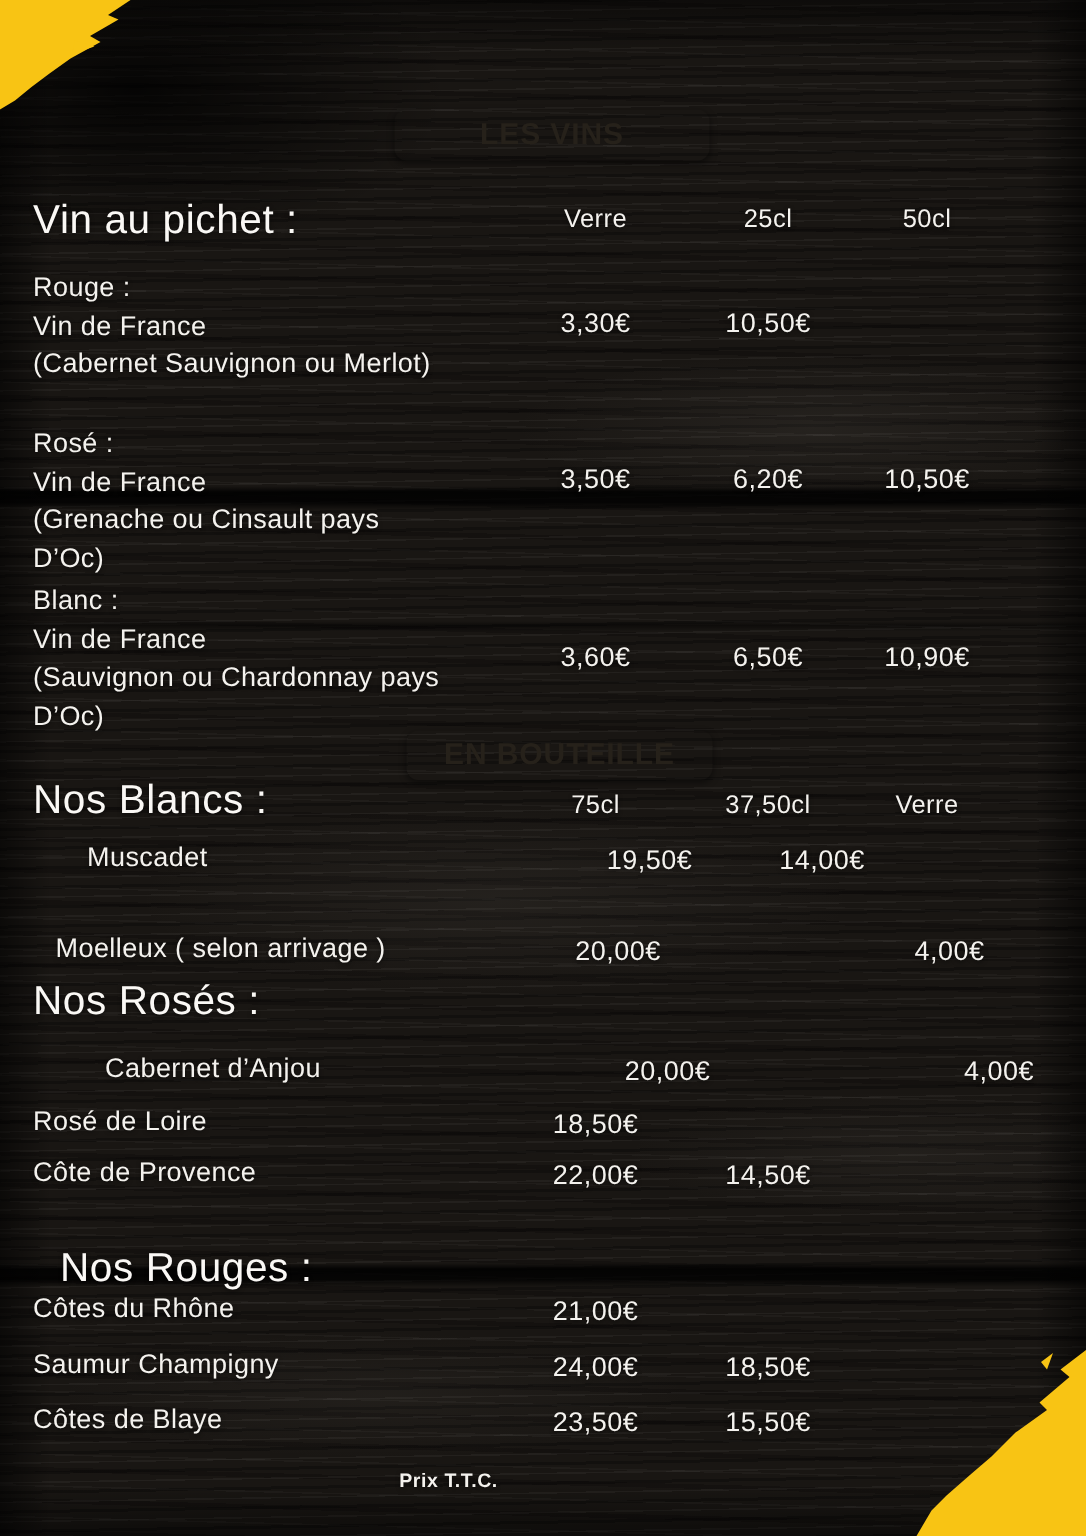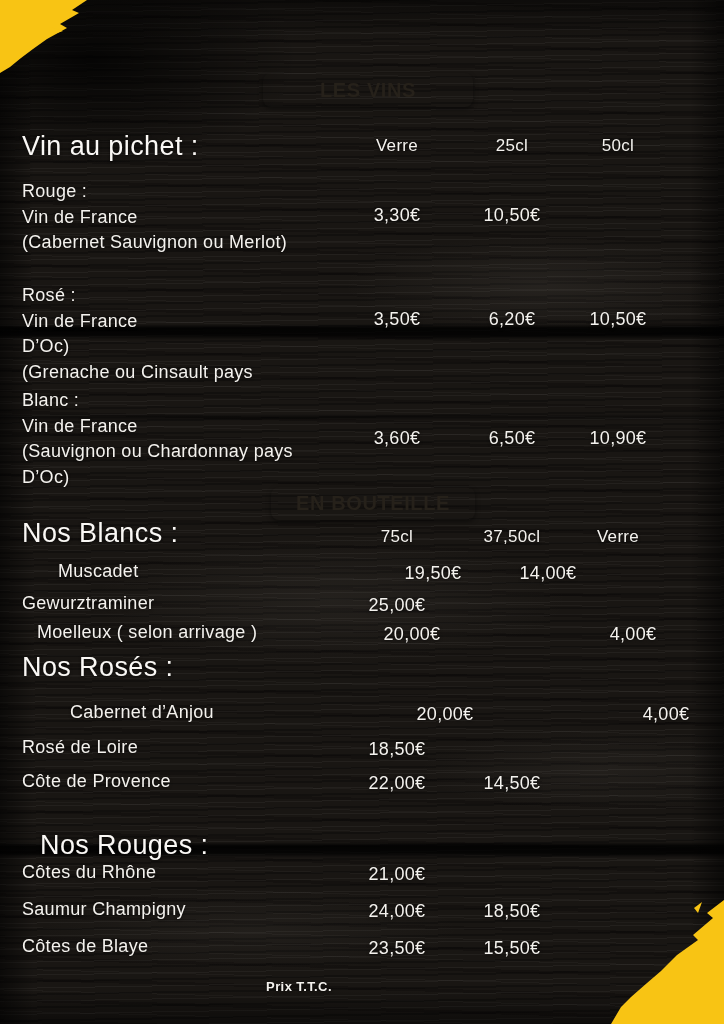--- a/index.html
+++ b/index.html
@@ -105,22 +105,22 @@
       <div>(Cabernet Sauvignon ou Merlot)</div>
     </div>
     <div class="cell c price pt26">3,30€</div>
     <div class="cell c price pt26">10,50€</div>
   </div>
 
   <div class="row" style="top:283px;">
     <div class="cell label">
       <div>Rosé :</div>
       <div>Vin de France</div>
+      <div>(Grenache ou Cinsault pays</div>
       <div>D’Oc)</div>
-      <div>(Grenache ou Cinsault pays</div>
     </div>
     <div class="cell c price pt26">3,50€</div>
     <div class="cell c price pt26">6,20€</div>
     <div class="cell c price pt26">10,50€</div>
   </div>
 
   <div class="row" style="top:388px;">
     <div class="cell label">
       <div>Blanc :</div>
       <div>Vin de France</div>
@@ -142,26 +142,20 @@
     <div class="cell c">37,50cl</div>
     <div class="cell c">Verre</div>
   </div>
 
   <div class="row brow" style="top:559px;padding-left:36px;">
     <div class="cell label">Muscadet</div>
     <div class="cell c price">19,50€</div>
     <div class="cell c price">14,00€</div>
     <div class="cell c price"></div>
   </div>
-  <div class="row brow" style="top:591px;">
-    <div class="cell label">Gewurztraminer</div>
-    <div class="cell c price">25,00€</div>
-    <div class="cell c price"></div>
-    <div class="cell c price"></div>
-  </div>
   <div class="row brow" style="top:620px;margin-left:15px;">
     <div class="cell label">Moelleux ( selon arrivage )</div>
     <div class="cell c price">20,00€</div>
     <div class="cell c price"></div>
     <div class="cell c price">4,00€</div>
   </div>
 
   <div class="heading" style="top:650px;">Nos Rosés :</div>
 
   <div class="row brow" style="top:700px;padding-left:48px;">

